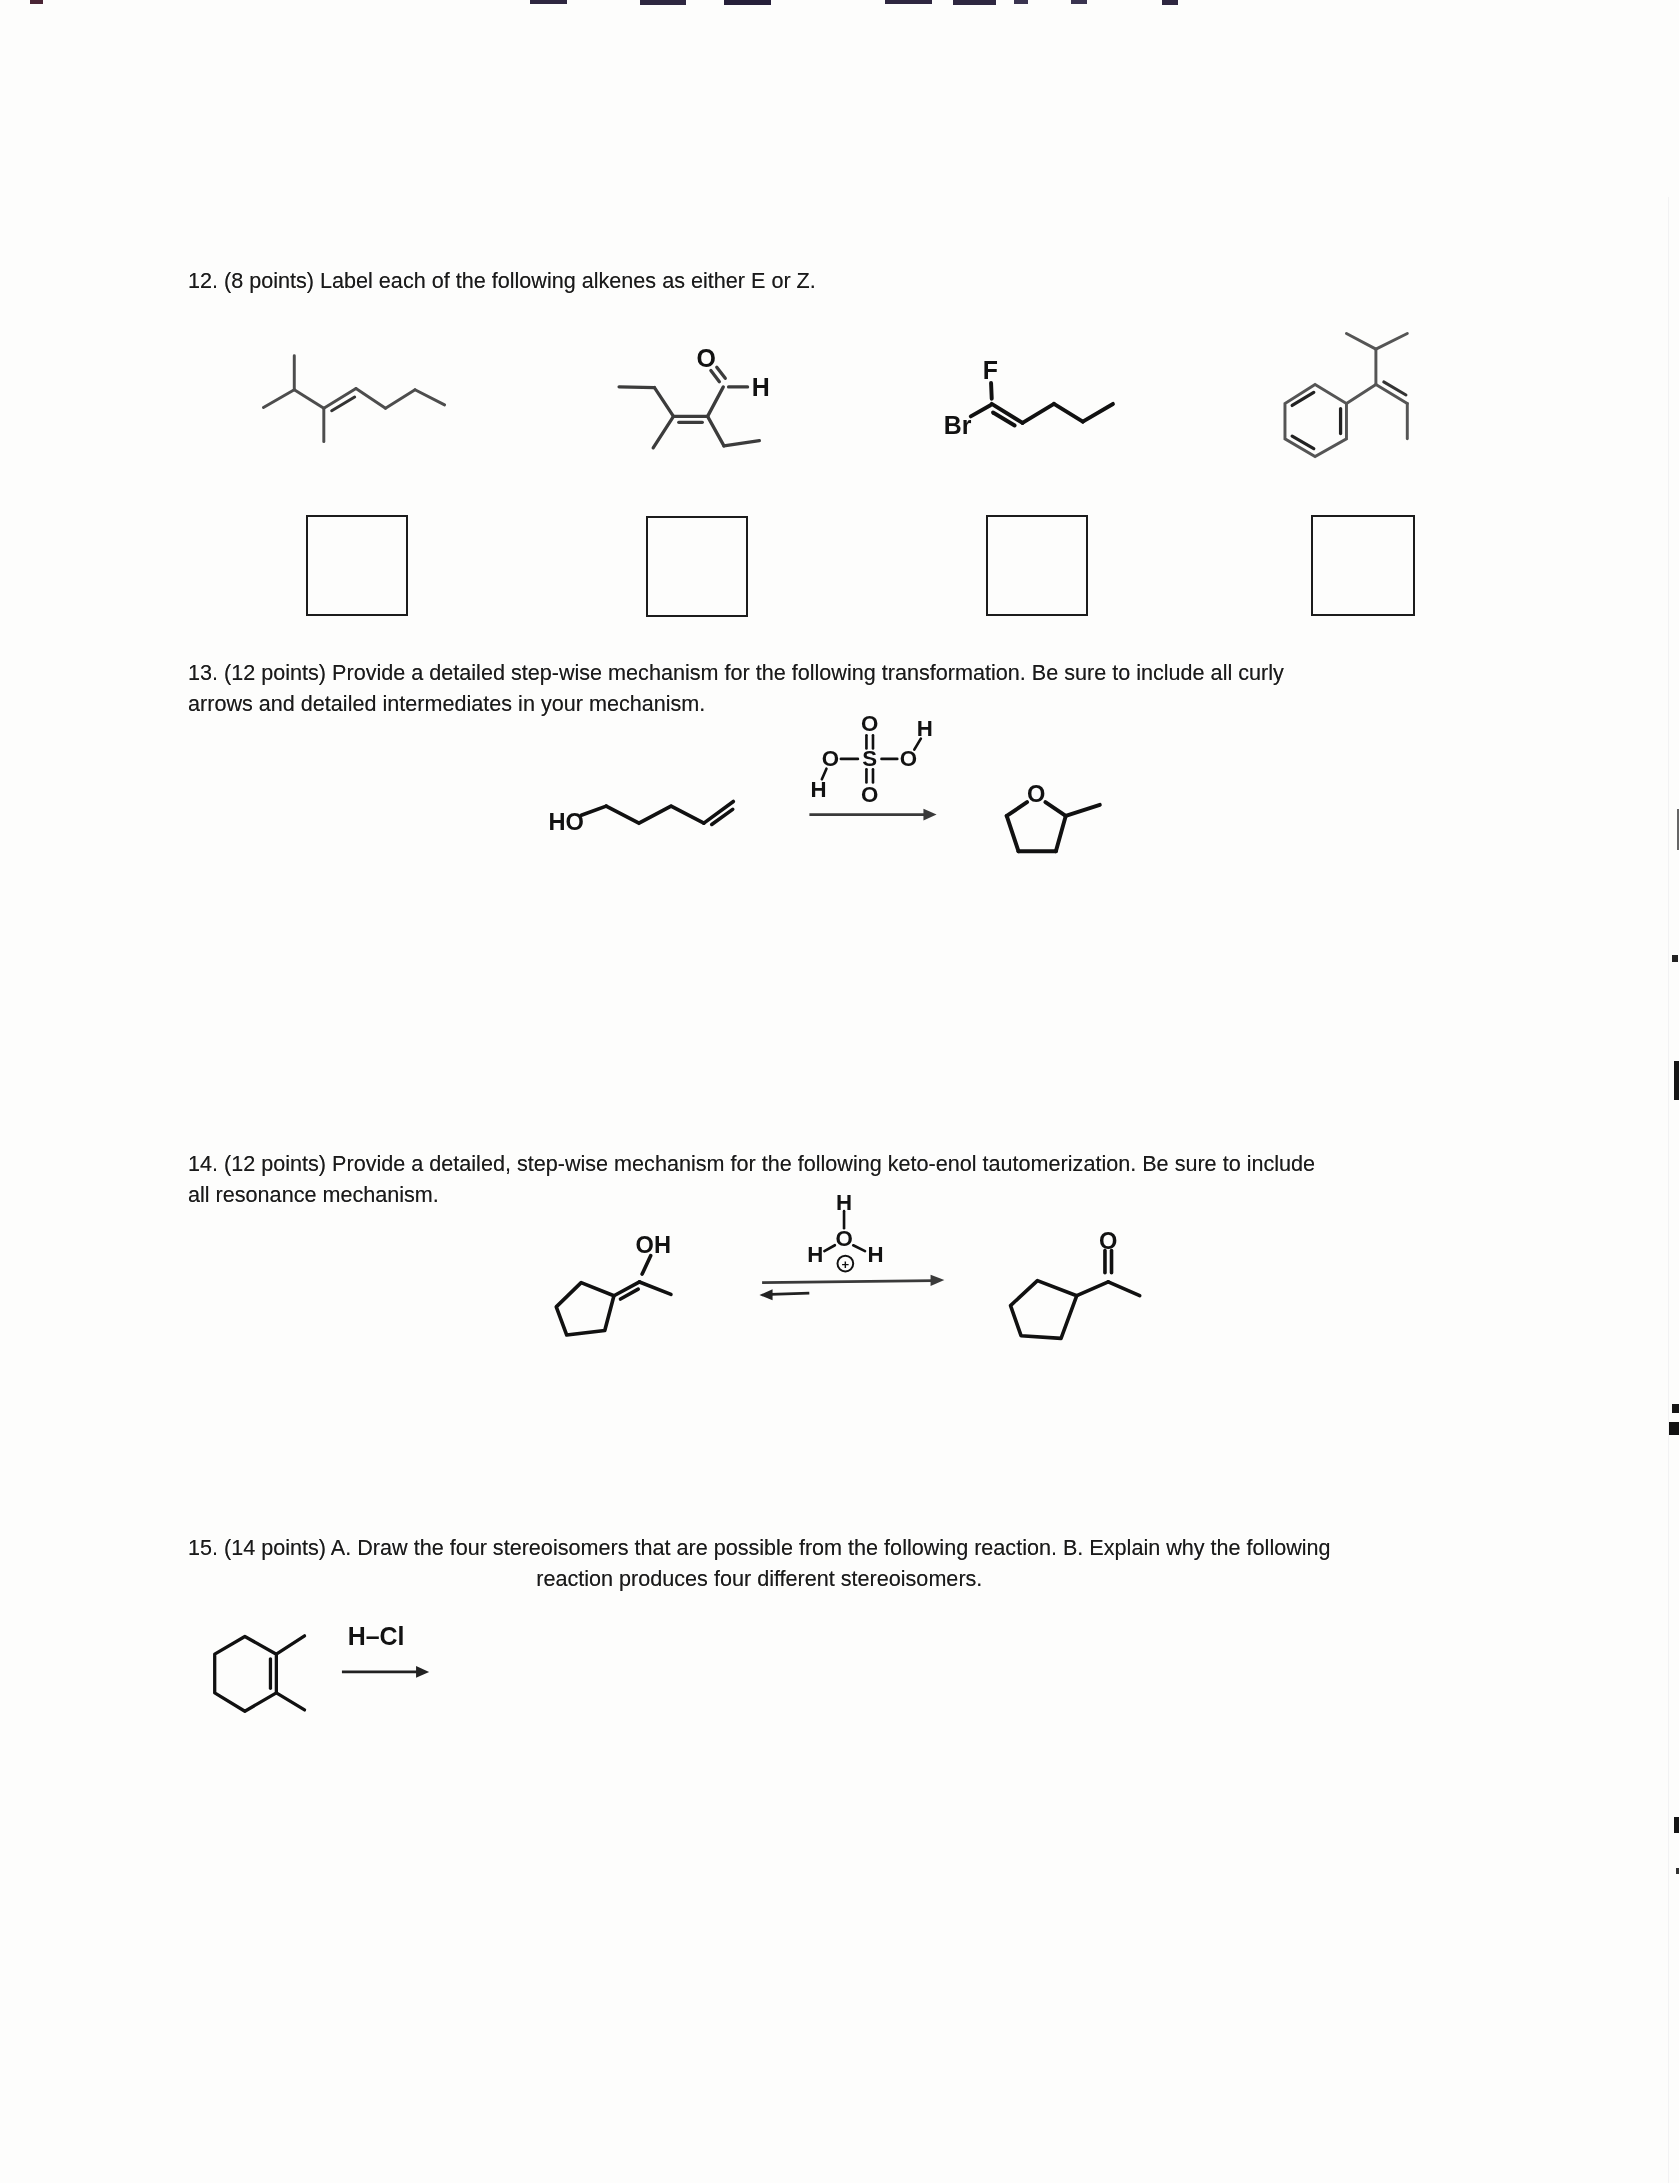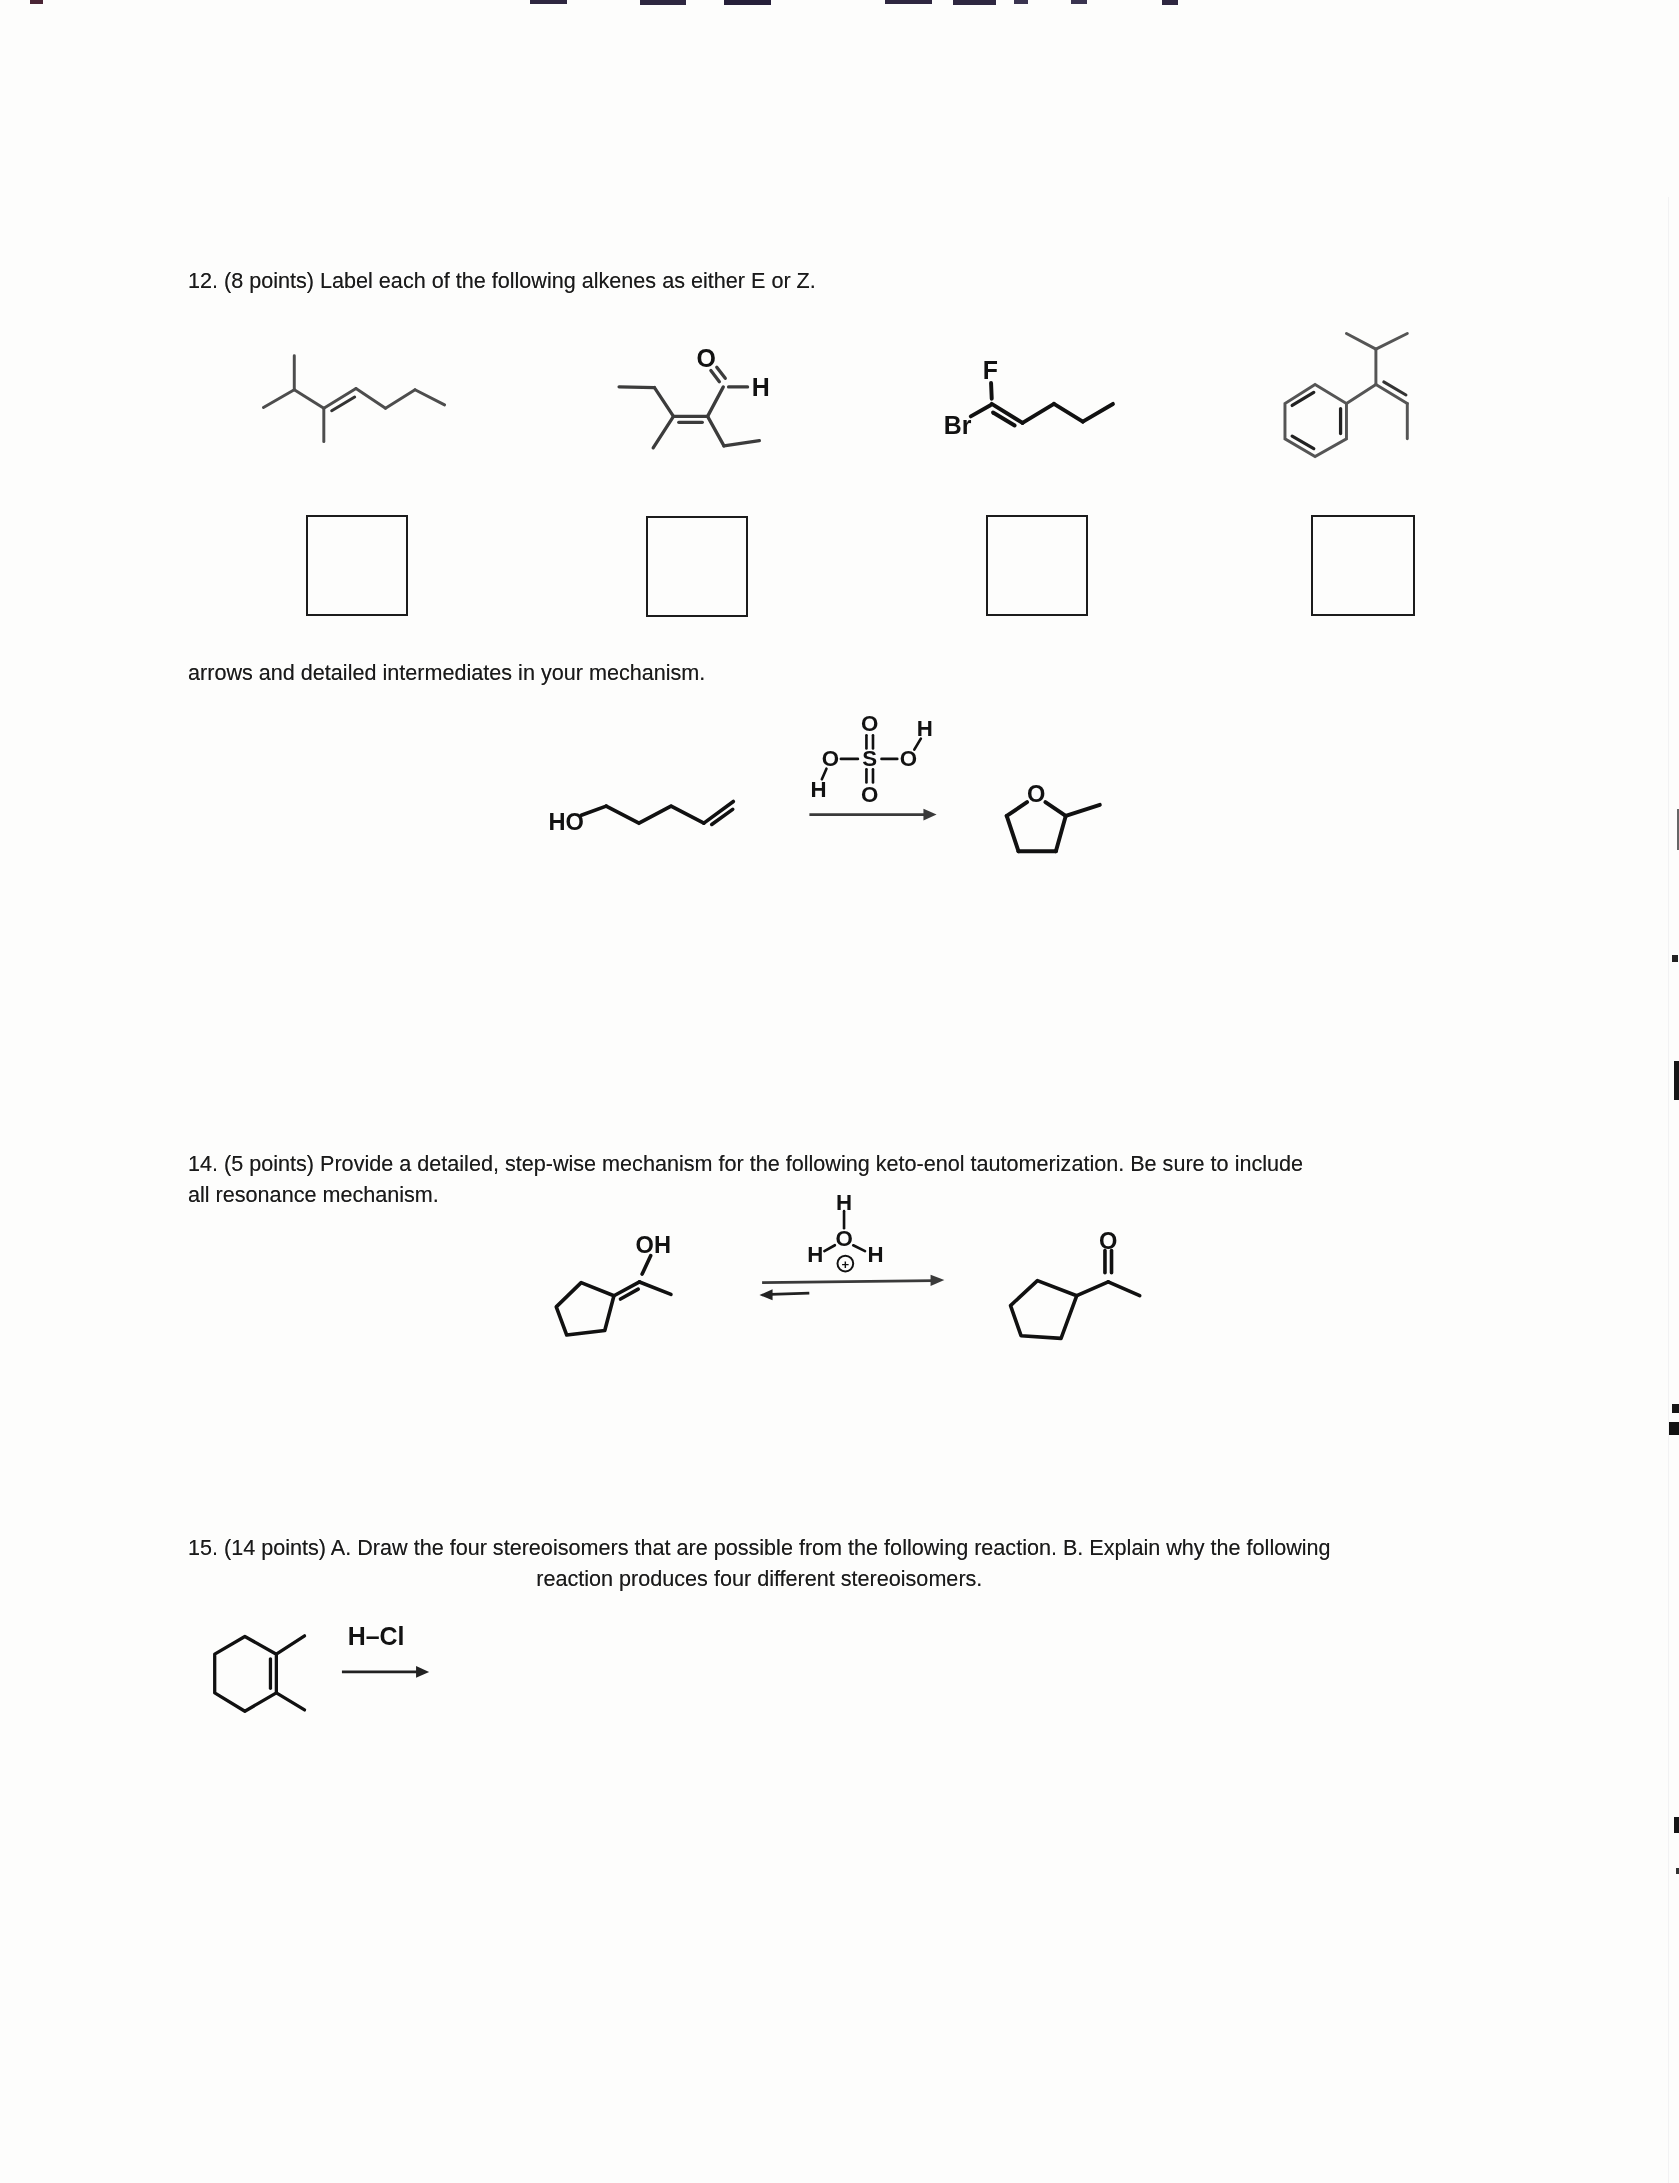--- a/index.html
+++ b/index.html
@@ -123,20 +123,21 @@
       <line x1="216" y1="126" x2="216" y2="180"></line>
     </g>
   </svg>
 
   <div class="abox" style="left:306px;top:515px;"></div>
   <div class="abox" style="left:646px;top:516px;"></div>
   <div class="abox" style="left:986px;top:515px;"></div>
   <div class="abox" style="left:1311px;top:515px;width:100px;"></div>
 
   <div class="qtext" style="top:657px;">
+    <span>13. (12 points) Provide a detailed step-wise mechanism for the following transformation. Be sure to include all curly</span>
     <span>arrows and detailed intermediates in your mechanism.</span>
   </div>
 
   <svg class="struct" style="left:538px;top:709px;" width="590" height="164" viewBox="0 0 900 250">
 
     <g stroke="#111" stroke-width="5.5" stroke-linecap="round" fill="none">
       <line x1="66" y1="162" x2="104" y2="148"></line>
       <polyline points="104,148 154,174 203,148 253,174"></polyline>
       <line x1="253" y1="174" x2="298" y2="141"></line>
       <line x1="265" y1="176" x2="297" y2="153"></line>
@@ -171,21 +172,21 @@
       <line x1="805" y1="163" x2="790" y2="217"></line>
       <line x1="790" y1="217" x2="733" y2="217"></line>
       <line x1="733" y1="217" x2="715" y2="163"></line>
       <line x1="715" y1="163" x2="746" y2="142"></line>
       <line x1="805" y1="163" x2="857" y2="146"></line>
     </g>
     <text class="atom" x="760" y="130" font-size="36">O</text>
   </svg>
 
   <div class="qtext" style="top:1148px;">
-    <span>14. (5 points) Provide a detailed, step-wise mechanism for the following keto-enol tautomerization. Be sure to include</span>
+    <span>14. (12 points) Provide a detailed, step-wise mechanism for the following keto-enol tautomerization. Be sure to include</span>
     <span>all resonance mechanism.</span>
   </div>
 
   <svg class="struct" style="left:545px;top:1181px;" width="623" height="177" viewBox="0 0 950 270">
 
     <g stroke="#111" stroke-width="5.5" stroke-linecap="round" fill="none">
       <polygon points="105,175 55,155 17,192 33,235 91,228" fill="none" stroke-linejoin="round"></polygon>
       <line x1="105" y1="175" x2="144" y2="154"></line>
       <line x1="115" y1="180" x2="142" y2="165"></line>
       <line x1="148" y1="142" x2="161" y2="114"></line>

